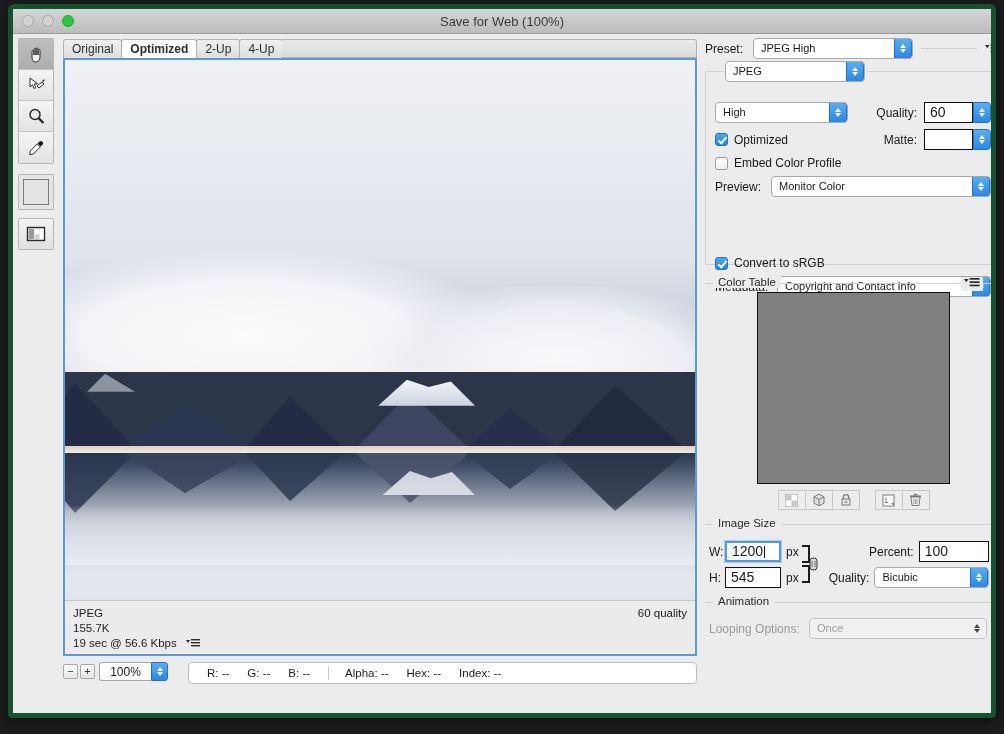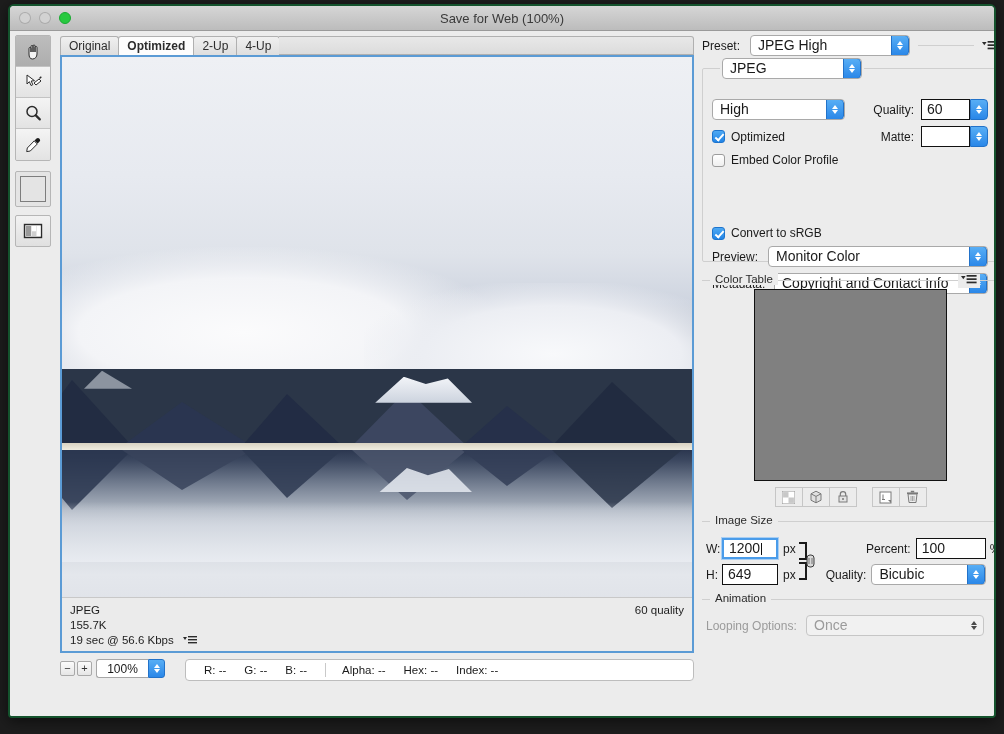--- a/index.html
+++ b/index.html
@@ -8,21 +8,21 @@
     background: #1d1d1d;
     font-family: "Liberation Sans", sans-serif;
     font-size: 12px; color: #1a1a1a;
     -webkit-font-smoothing: antialiased;
   }
   .window {
     position: absolute; left: 8px; top: 4px;
     width: 988px; height: 714px;
     background: #ececec;
     border-radius: 6px 6px 4px 4px;
-    border: 2px solid #14532d;
+    border: 5px solid #14532d;
     box-shadow: 0 3px 14px rgba(0,0,0,.55);
     overflow: hidden;
   }
   
   .titlebar {
     position: relative; height: 25px;
     background: linear-gradient(#d6d6d6, #bcbcbc);
     border-bottom: 1px solid #9a9a9a;
   }
   .traffic { position: absolute; left: 9px; top: 6px; display: flex; gap: 8px; }
@@ -134,21 +134,21 @@
   }
   .ci { padding-left: 18px; }
   .ci.sep { border-left: 1px solid #c9c9c9; margin-left: 18px; padding-left: 16px; height: 14px; line-height:14px; }
 
   
   .right { position: absolute; left: 692px; top: 4px; width: 296px; }
   .row { display: flex; align-items: center; margin-bottom: 6px; }
   .lab { font-size: 12px; color: #1a1a1a; }
   .sel {
     position: relative; height: 21px; border: 1px solid #a9a9a9; border-radius: 4px;
-    background: #fff; font-size: 14px; line-height: 19px; padding-left: 7px;
+    background: #fff; font-size: 11px; line-height: 19px; padding-left: 7px;
     padding-right: 22px; overflow: hidden; white-space: nowrap;
   }
   .sel .bb {
     position: absolute; right: 0; top: -1px; bottom: -1px; width: 18px;
     background: linear-gradient(#58aef5,#2a87e8); border: 1px solid #2272c9;
     border-radius: 0 4px 4px 0; display: flex; flex-direction: column;
     align-items: center; justify-content: center;
   }
   .sel .bb .up { width:0;height:0;border-left:3px solid transparent;border-right:3px solid transparent;border-bottom:4px solid #fff;margin-bottom:1px; }
   .sel .bb .dn { width:0;height:0;border-left:3px solid transparent;border-right:3px solid transparent;border-top:4px solid #fff; }
@@ -420,34 +420,34 @@
                   <span class="dn"></span>
                 </div>
             </div>
           </div>
 
           <div class="row">
             <span class="cb"></span>
             <span class="lab">Embed Color Profile</span>
           </div>
 
-          <div class="row" style="margin-top:59px">
-            <span class="cb on"></span>
-            <span class="lab">Convert to sRGB</span>
-          </div>
-
           <div class="row">
             <span class="lab" style="width:56px">Preview:</span>
             <div class="sel" style="flex:1">
               <span>Monitor Color</span>
               <span class="bb">
                   <span class="up"></span>
                   <span class="dn"></span>
                 </span>
             </div>
+          </div>
+
+          <div class="row" style="margin-top:59px">
+            <span class="cb on"></span>
+            <span class="lab">Convert to sRGB</span>
           </div>
 
           <div class="row" style="margin-bottom:0">
             <span class="lab" style="width:62px">Metadata:</span>
             <div class="sel" style="flex:1">
               <span>Copyright and Contact Info</span>
               <span class="bb">
                   <span class="up"></span>
                   <span class="dn"></span>
                 </span>
@@ -517,21 +517,21 @@
             <div>
               <div class="row" style="margin-bottom:5px">
                 <span class="lab" style="width:16px">W:</span>
                 <div class="fld" style="width:56px;border:2px solid #4a9cea;box-shadow:0 0 0 1px #a8cef3;position:relative;line-height:17px;">
                   <span>1200</span><span style="display:inline-block;width:1px;height:12px;background:#111;vertical-align:-2px;margin-left:1px;"></span>
                 </div>
                 <span class="lab" style="margin-left:5px">px</span>
               </div>
               <div class="row" style="margin-bottom:0">
                 <span class="lab" style="width:16px">H:</span>
-                <div class="fld" style="width:56px">649</div>
+                <div class="fld" style="width:56px">545</div>
                 <span class="lab" style="margin-left:5px">px</span>
               </div>
             </div>
 
             <div style="position:relative;width:24px;height:46px;margin-left:2px;">
               <svg width="24" height="46" viewBox="0 0 24 46">
                 <path d="M1 5h7v16h-7M1 41h7V25h-7" fill="none" stroke="#1a1a1a" stroke-width="2"></path>
                 <rect x="9" y="17" width="7" height="12" rx="3" fill="#d8d8d8" stroke="#3a3a3a" stroke-width="1"></rect>
                 <path d="M11 20v6M14 20v6" stroke="#6a6a6a" stroke-width="0.9"></path>
               </svg>

